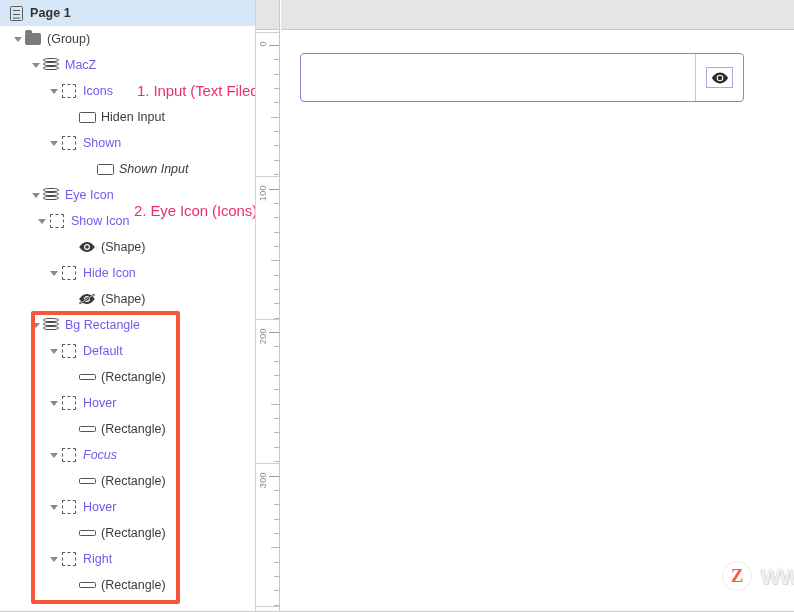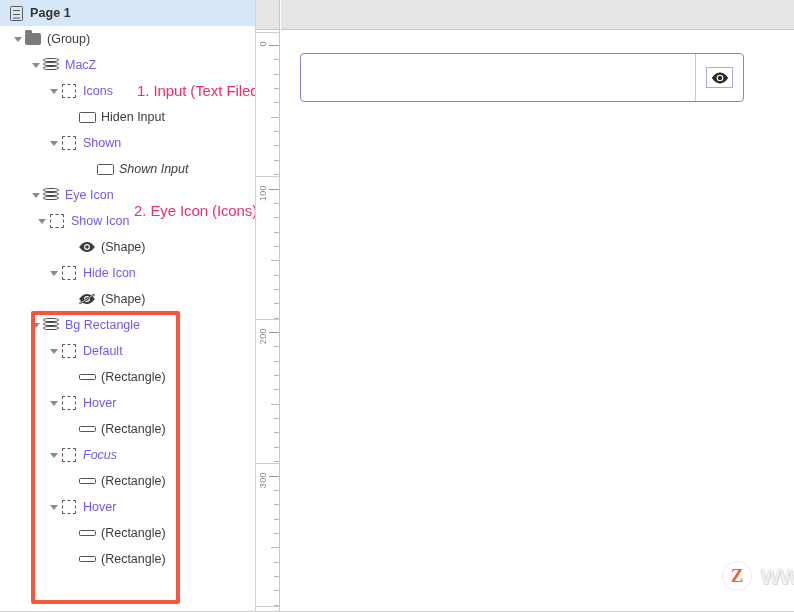--- a/index.html
+++ b/index.html
@@ -457,20 +457,27 @@
             <div class="ic-dashed"></div>
           </div>
           <div class="layer-label purple">Hover</div>
         </div>
         <div class="layer-row" style="padding-left: 66px;">
           <div class="disclosure none"></div>
           <div class="layer-icon">
             <div class="ic-rect-thin"></div>
           </div>
           <div class="layer-label ">(Rectangle)</div>
+        </div>
+        <div class="layer-row" style="padding-left: 48px;">
+          <div class="disclosure open"></div>
+          <div class="layer-icon">
+            <div class="ic-dashed"></div>
+          </div>
+          <div class="layer-label purple">Right</div>
         </div>
         <div class="layer-row" style="padding-left: 66px;">
           <div class="disclosure none"></div>
           <div class="layer-icon">
             <div class="ic-rect-thin"></div>
           </div>
           <div class="layer-label ">(Rectangle)</div>
         </div>
       </div>
 

